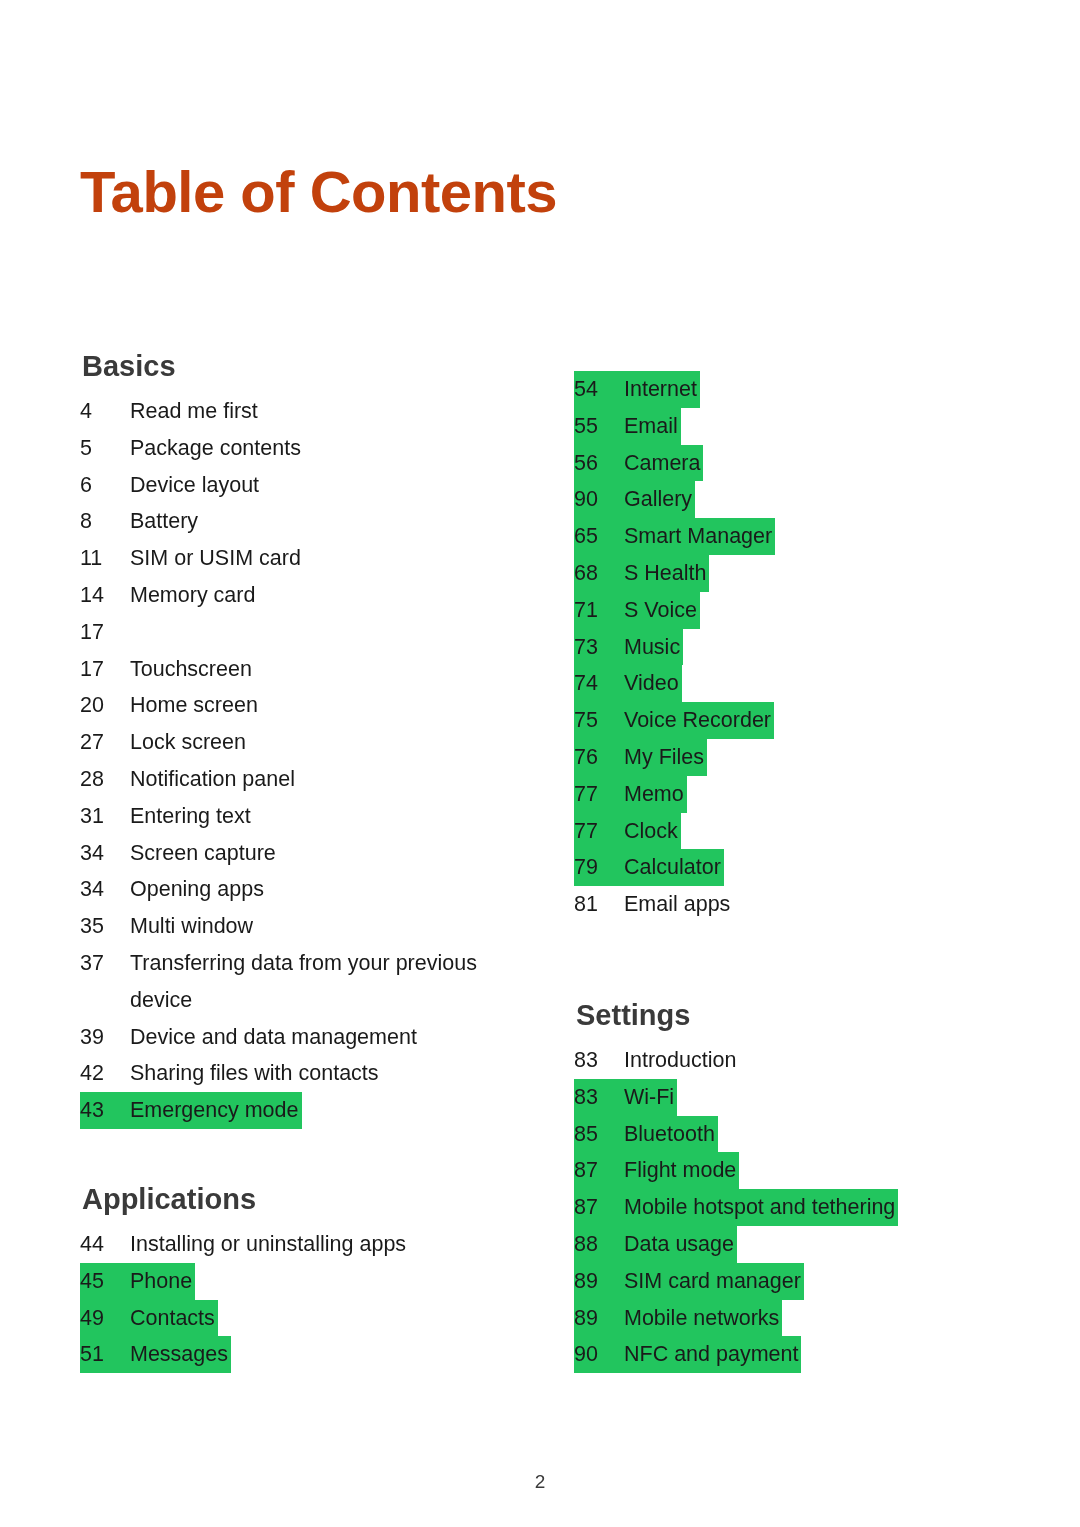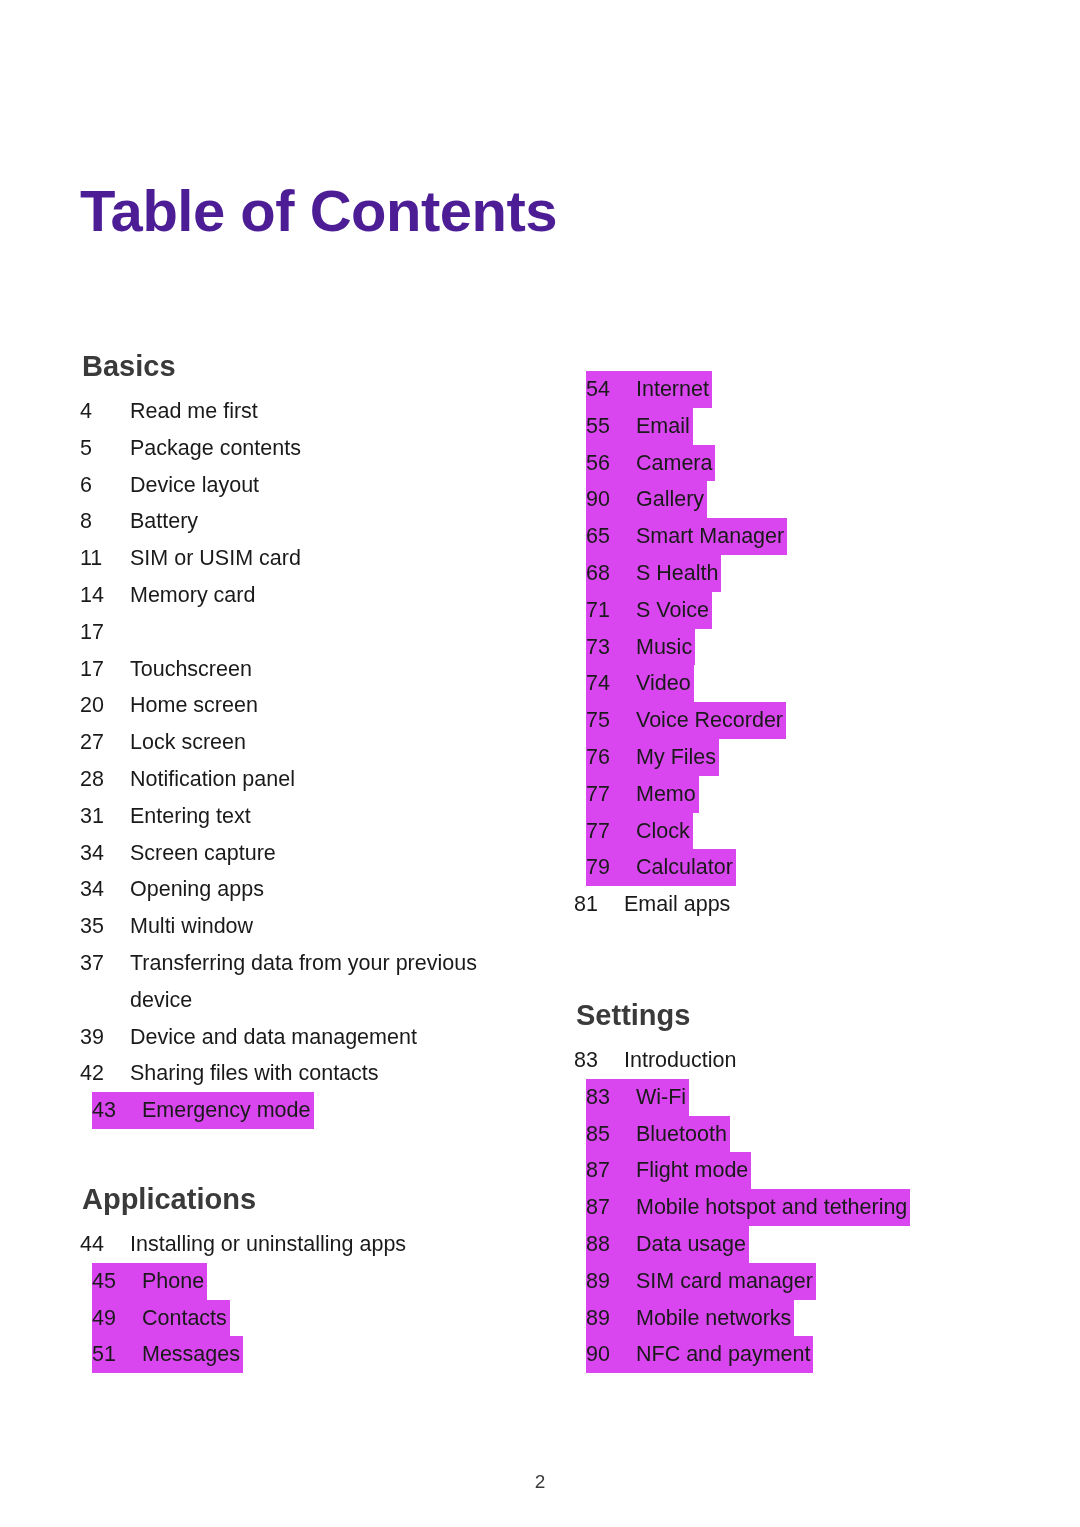--- a/index.html
+++ b/index.html
@@ -19,26 +19,26 @@
     height: 1527px;
     background: #ffffff;
     overflow: hidden;
     box-sizing: border-box;
   }
 
   
   #doc-title {
     position: absolute;
     left: 80px;
-    top: 137px;
+    top: 118px;
     font-size: 58px;
     line-height: 70px;
     font-weight: bold;
     letter-spacing: -0.5px;
-    color: #4c1d95;
+    color: #c2410c;
     white-space: nowrap;
   }
 
   
   #columns {
     position: absolute;
     left: 0;
     top: 348px;
     width: 1080px;
     display: flex;
@@ -102,22 +102,21 @@
     color: #1a1a1a;
     position: relative;
   }
   .toc-entry .hl-wrap {
     display: flex;
     align-items: flex-start;
     background: transparent;
     padding-right: 3px;
   }
   .toc-entry.is-highlighted .hl-wrap {
-    background: #d946ef;
-    margin-left: 12px;
+    background: #22c55e;
   }
   .toc-page {
     flex: 0 0 auto;
     width: 50px;
     text-align: left;
     white-space: nowrap;
   }
   .toc-label {
     flex: 1 1 auto;
     max-width: 360px;

